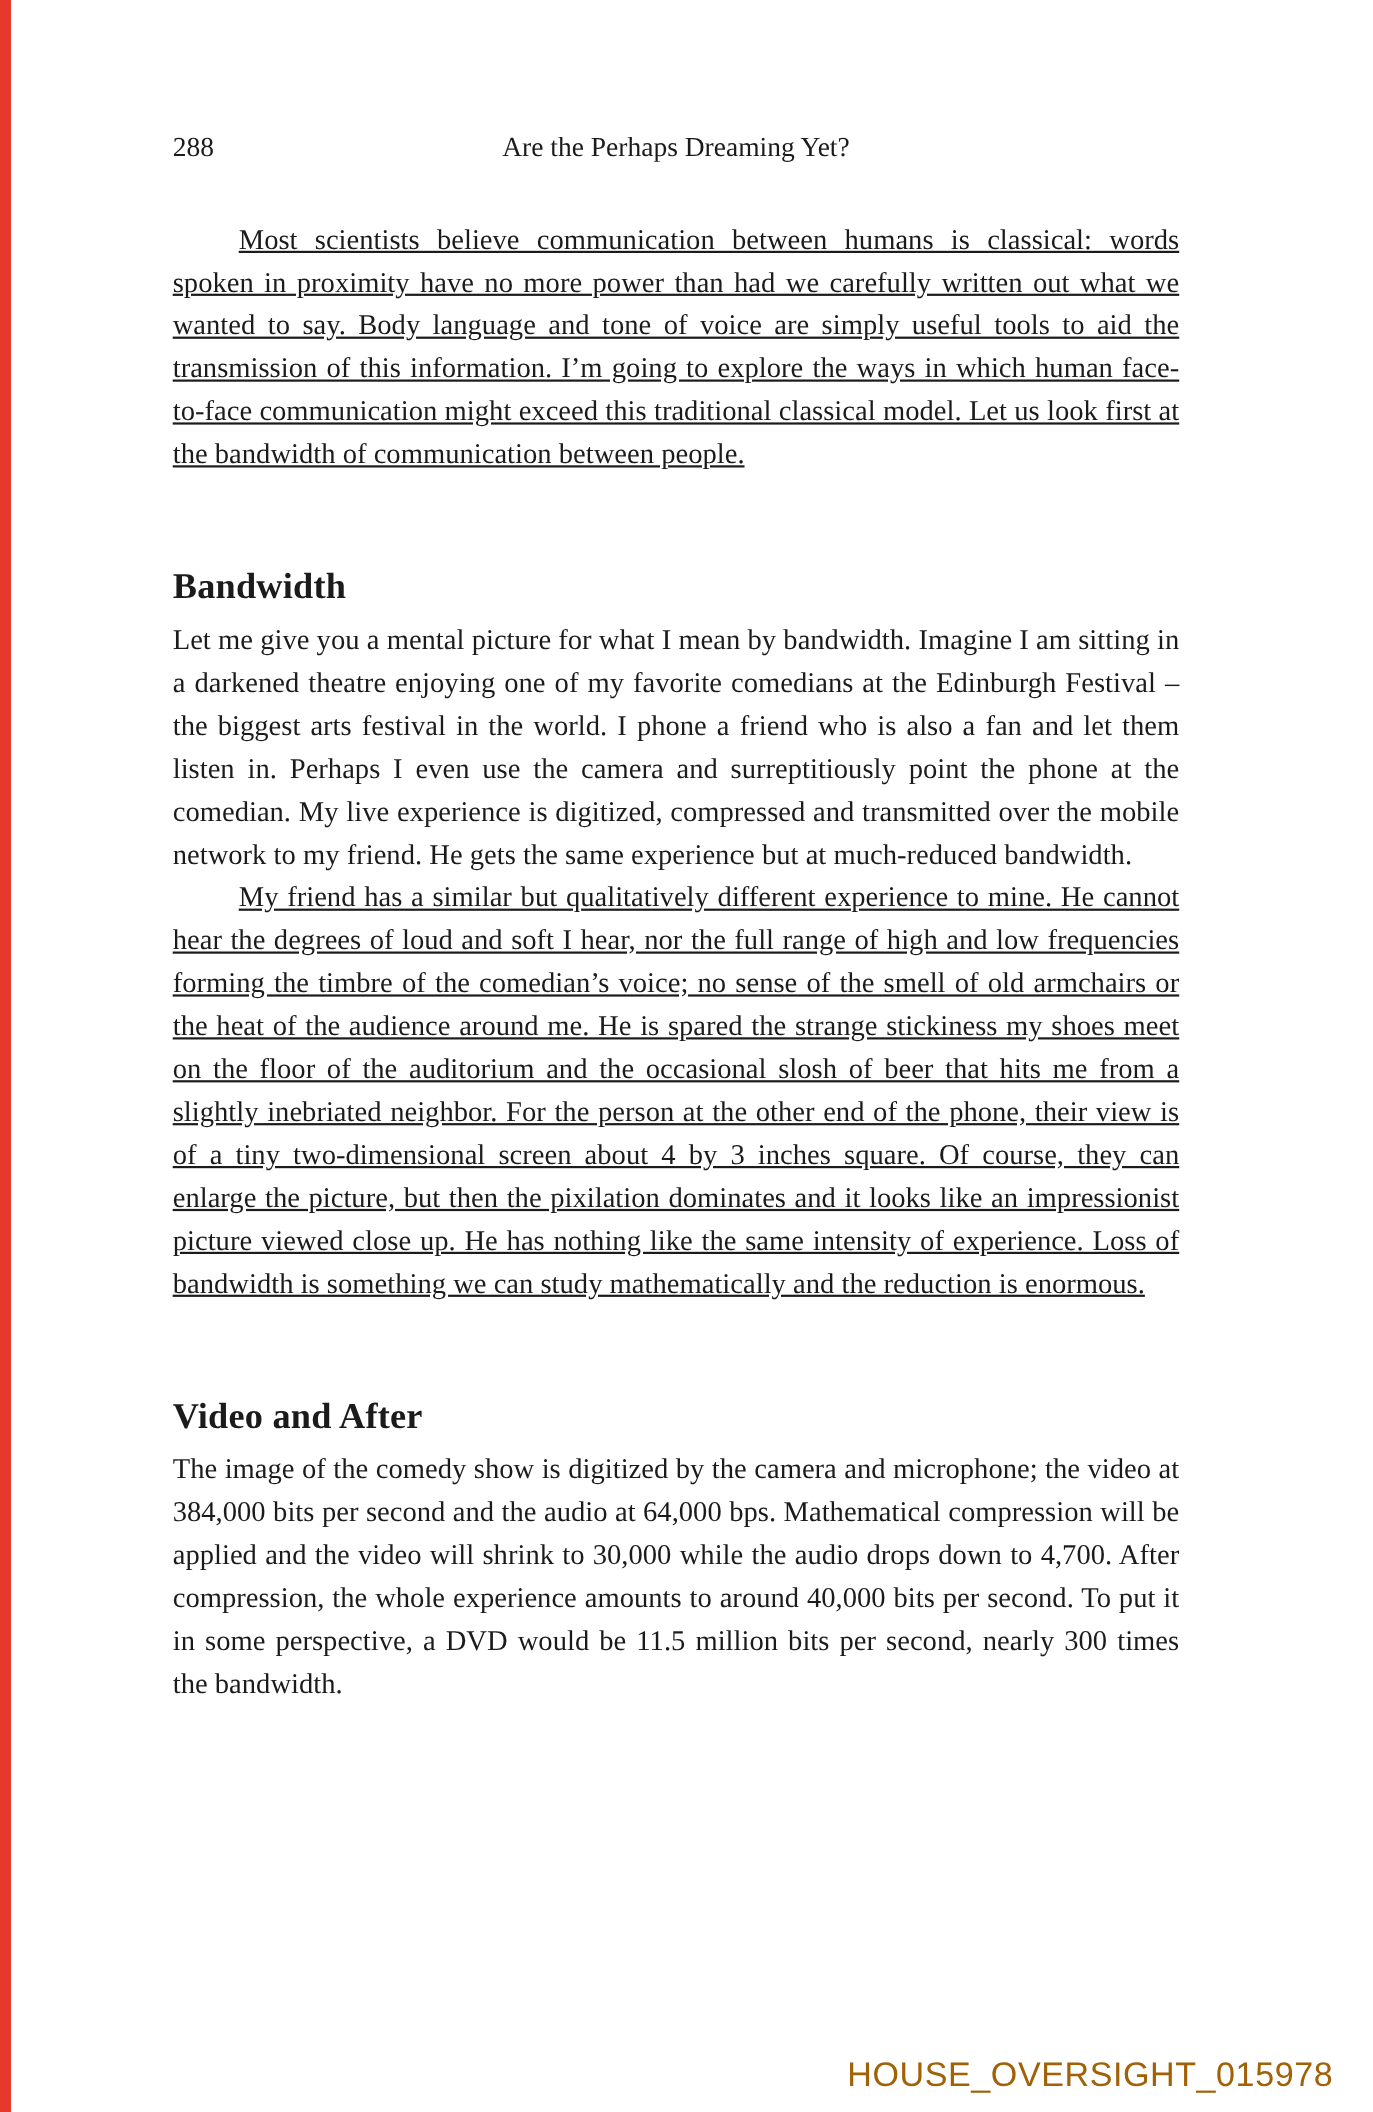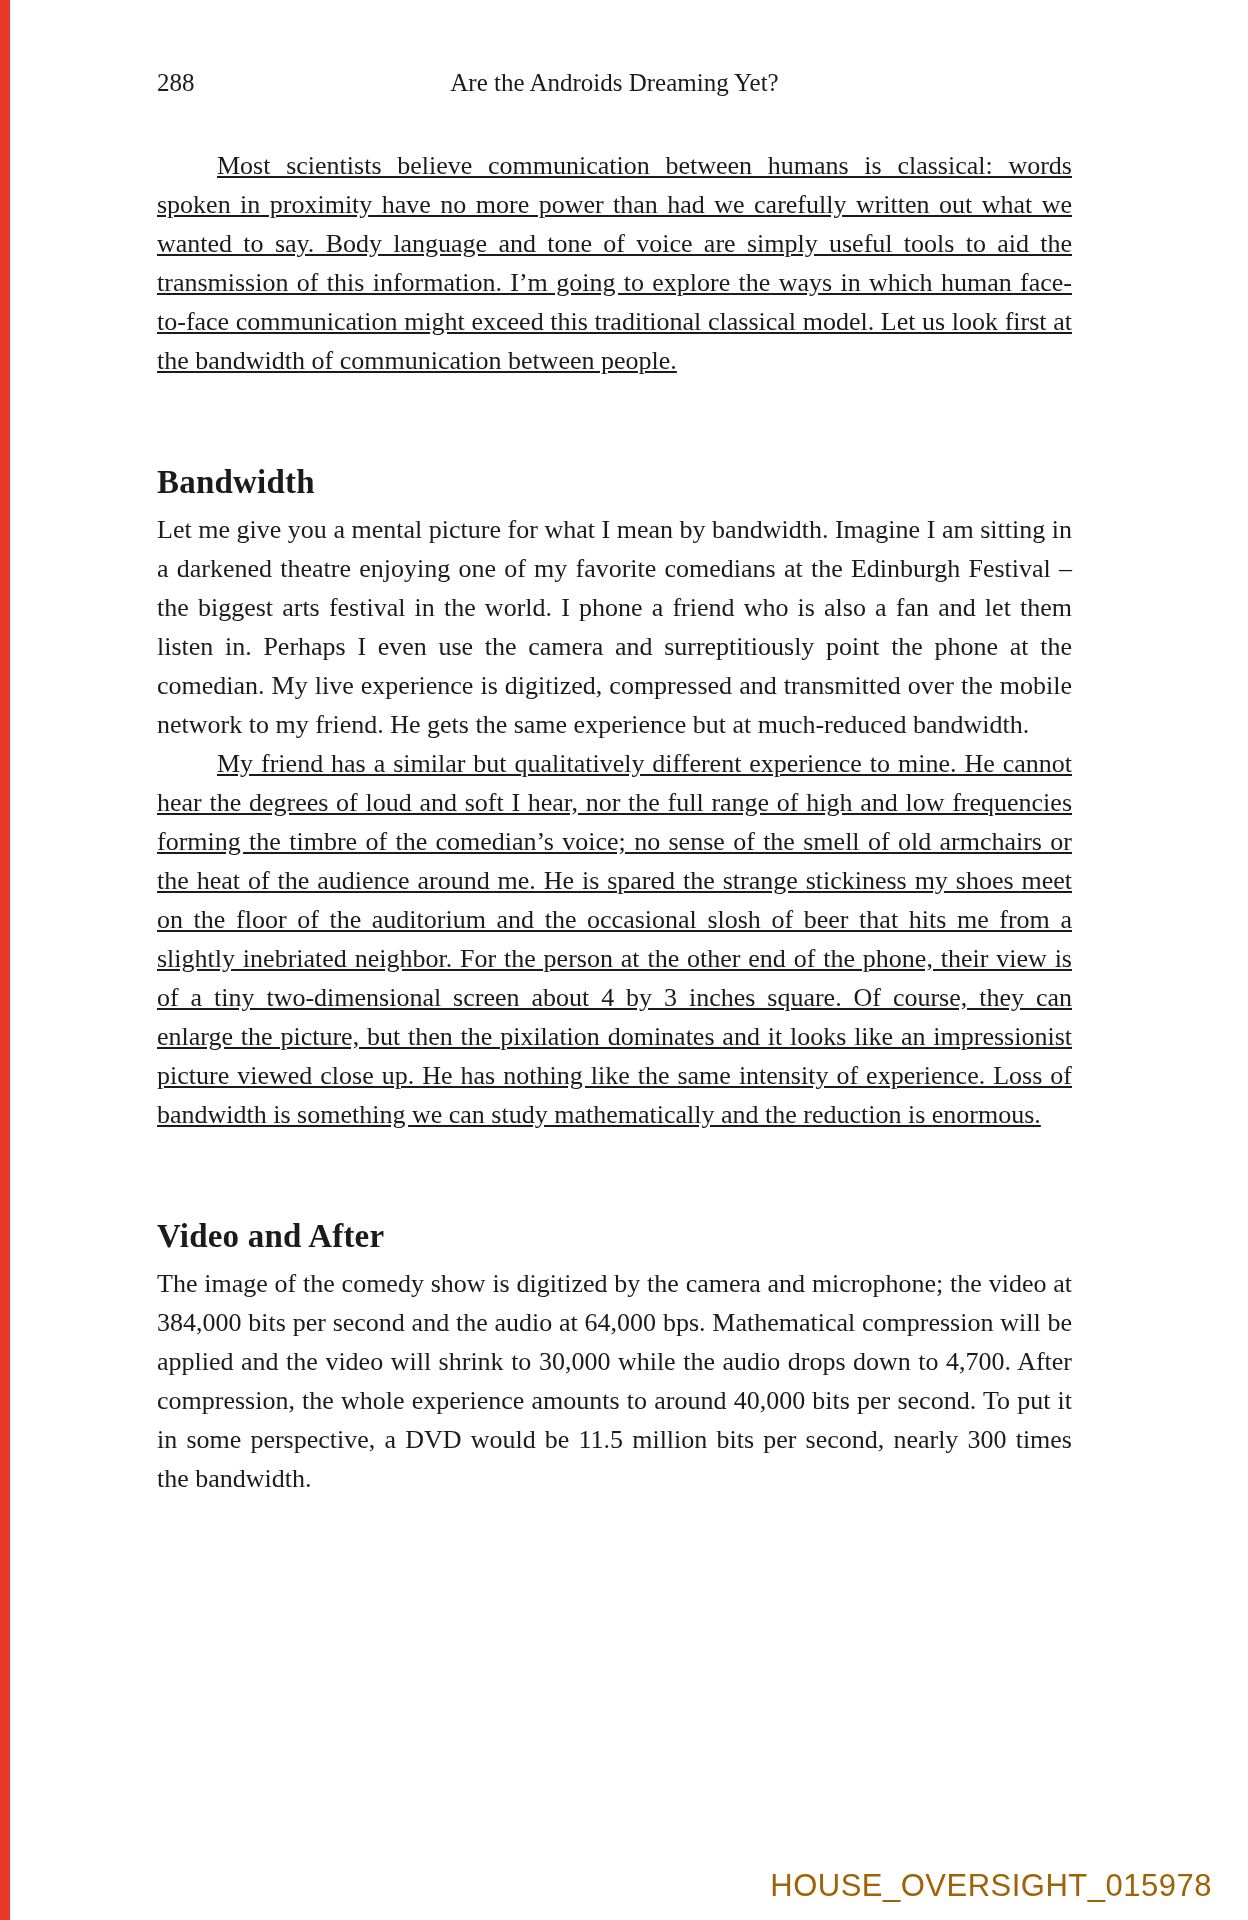--- a/index.html
+++ b/index.html
@@ -19,21 +19,21 @@
   .scan-edge {
     position: absolute;
     left: 0;
     top: 0;
     width: 10px;
     height: 100%;
   }
   .running-header {
     position: relative;
     margin: 0 176px 0 157px;
-    padding-top: 68px;
+    padding-top: 120px;
     height: 30px;
     line-height: 30px;
     font-size: 25px;
   }
   .page-num {
     position: absolute;
     left: 0;
   }
   .running-title {
     position: absolute;
@@ -78,21 +78,21 @@
 </style>
 </head>
 <body>
 
 <div class="page">
 
   <div class="scan-edge" style="background: rgb(230, 57, 43);"></div>
 
   <header class="running-header">
     <span class="page-num">288</span>
-    <span class="running-title">Are the Androids Dreaming Yet?</span>
+    <span class="running-title">Are the Perhaps Dreaming Yet?</span>
   </header>
 
   <main class="body-text">
 
     <p class="para indent intro">Most scientists believe communication between humans is classical: words spoken in proximity have no more power than had we carefully written out what we wanted to say. Body language and tone of voice are simply useful tools to aid the transmission of this information. I’m going to explore the ways in which human face-to-face communication might exceed this traditional classical model. Let us look first at the bandwidth of communication between people.</p>
 
     <section>
       <h2 class="section-heading">Bandwidth</h2>
       <p class="para">Let me give you a mental picture for what I mean by bandwidth. Imagine I am sitting in a darkened theatre enjoying one of my favorite comedians at the Edinburgh Festival – the biggest arts festival in the world. I phone a friend who is also a fan and let them listen in. Perhaps I even use the camera and surreptitiously point the phone at the comedian. My live experience is digitized, compressed and transmitted over the mobile network to my friend. He gets the same experience but at much-reduced bandwidth.</p>
       <p class="para indent">My friend has a similar but qualitatively different experience to mine. He cannot hear the degrees of loud and soft I hear, nor the full range of high and low frequencies forming the timbre of the comedian’s voice; no sense of the smell of old armchairs or the heat of the audience around me. He is spared the strange stickiness my shoes meet on the floor of the auditorium and the occasional slosh of beer that hits me from a slightly inebriated neighbor. For the person at the other end of the phone, their view is of a tiny two-dimensional screen about 4 by 3 inches square. Of course, they can enlarge the picture, but then the pixilation dominates and it looks like an impressionist picture viewed close up. He has nothing like the same intensity of experience. Loss of bandwidth is something we can study mathematically and the reduction is enormous.</p>

